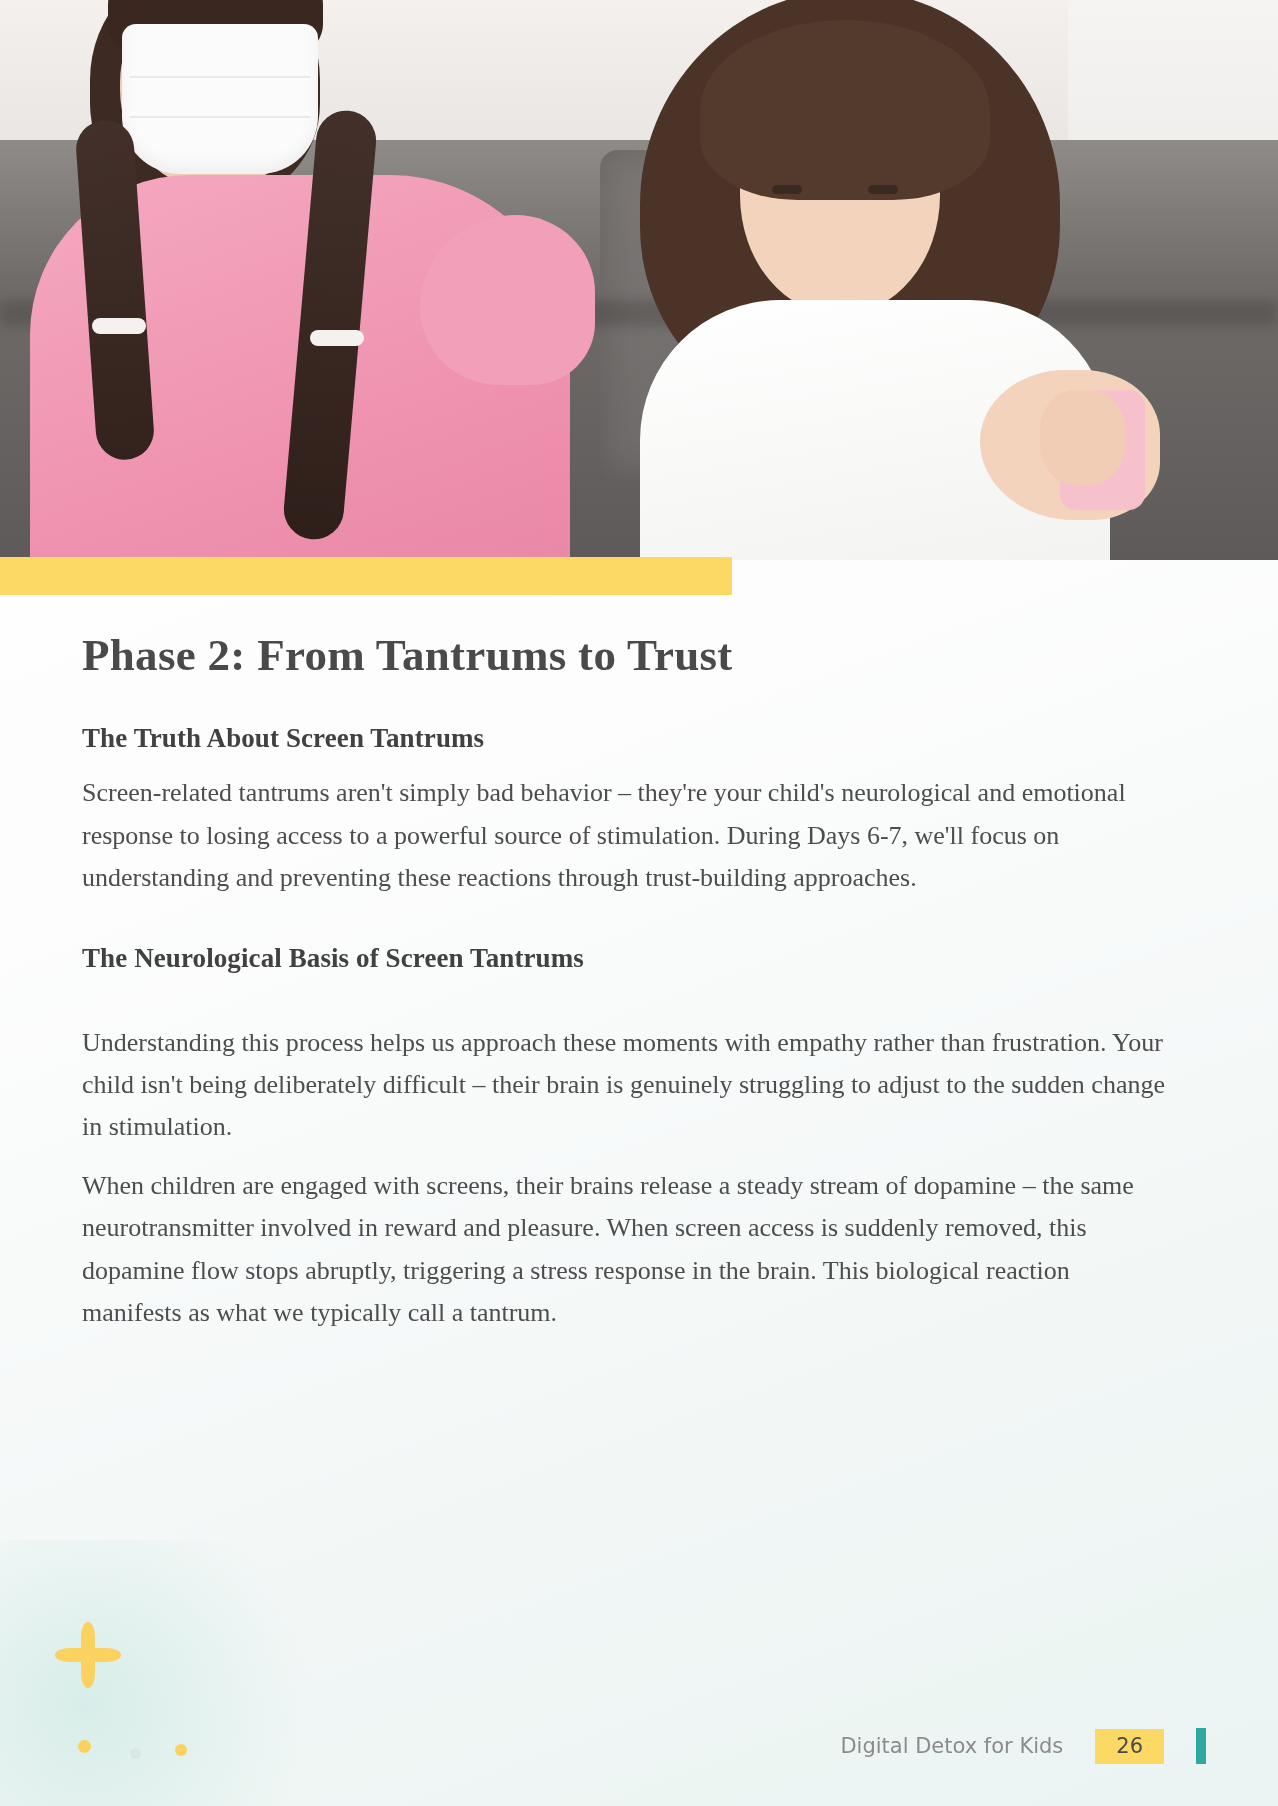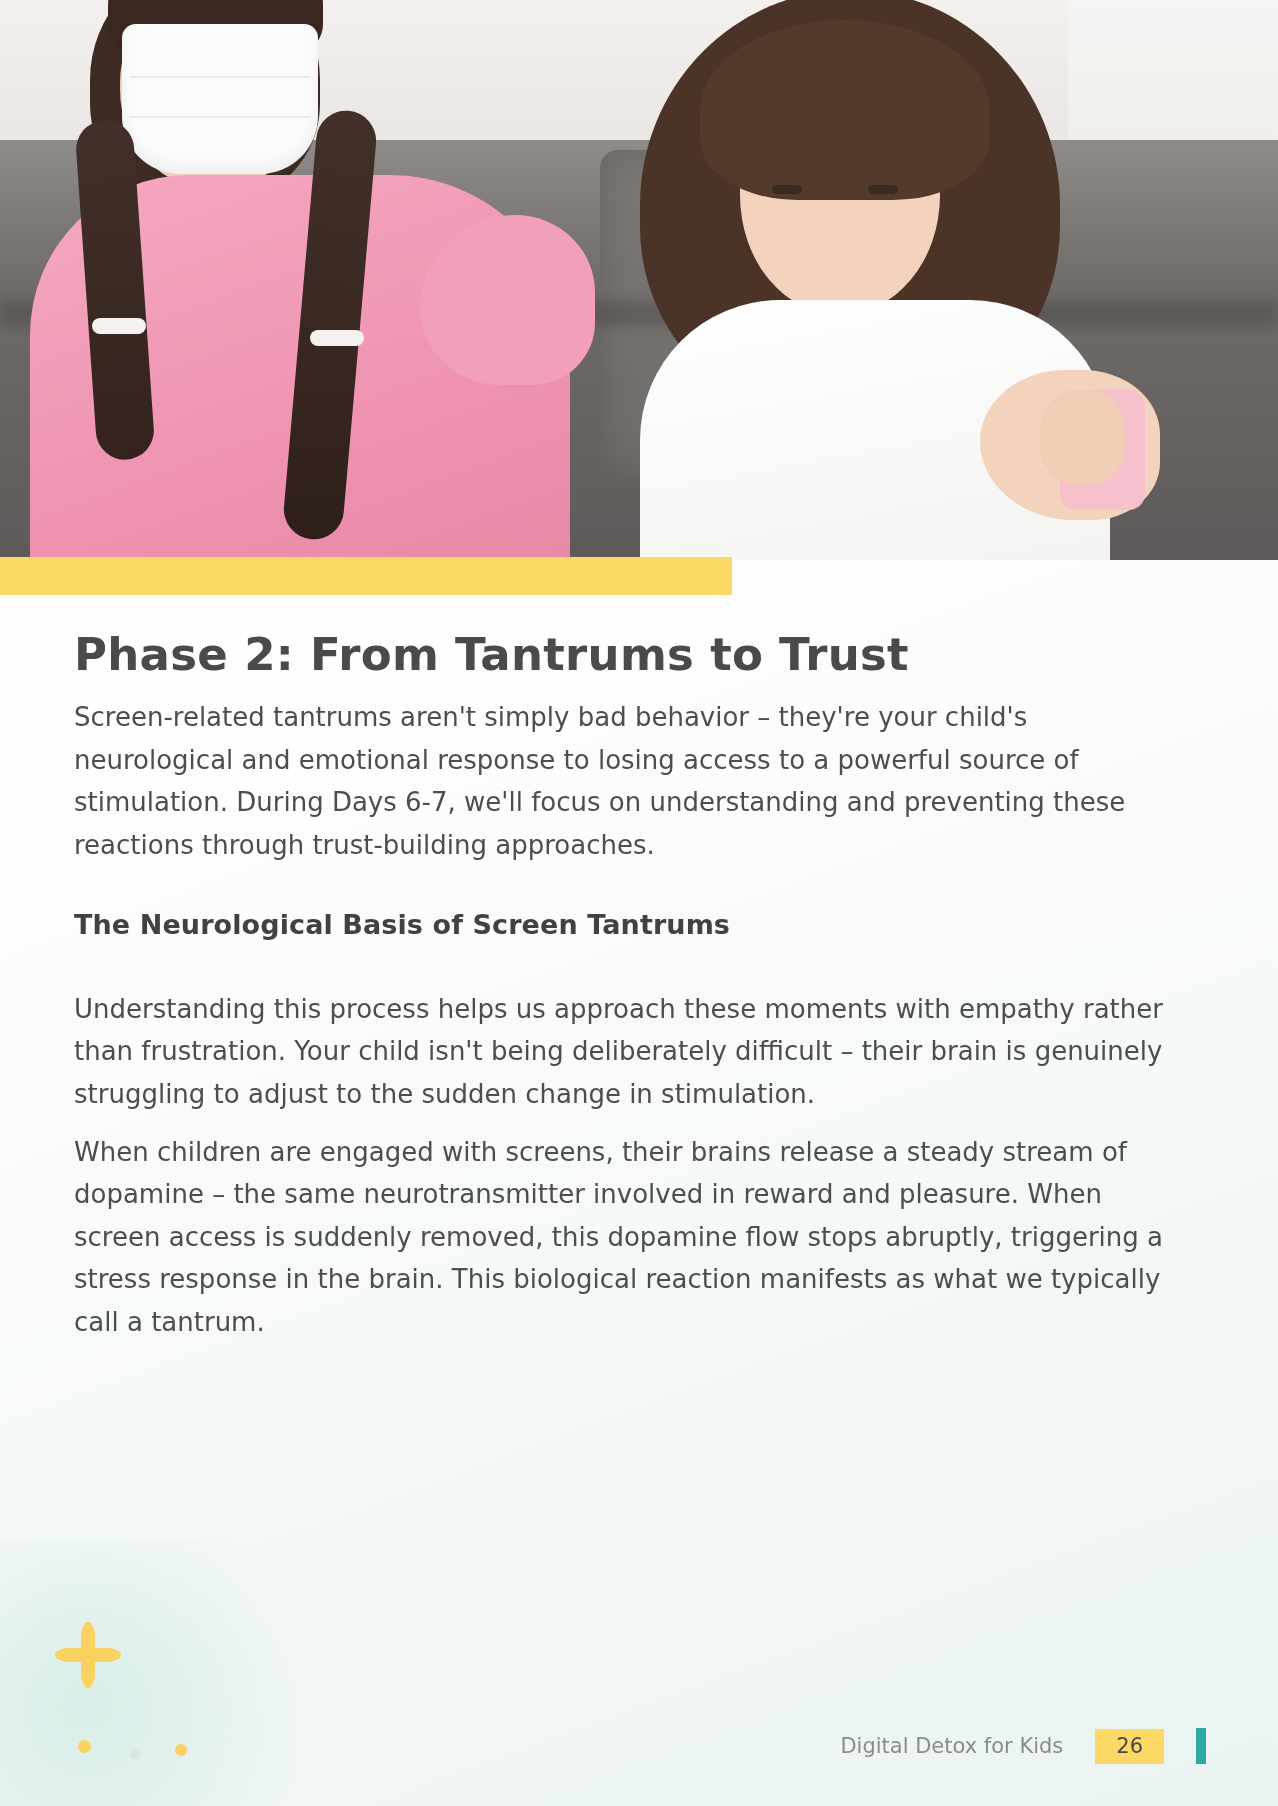--- a/index.html
+++ b/index.html
@@ -192,23 +192,24 @@
     left: 0;
     top: 557px;
     width: 732px;
     height: 38px;
     background: #fbd964;
   }
 
   
   .content {
     position: absolute;
-    left: 74px;
+    left: 82px;
     top: 630px;
     width: 1120px;
+    font-family: Liberation Serif, serif;
   }
   h1.title {
     margin: 0;
     font-size: 45px;
     line-height: 1.12;
     font-weight: 700;
     color: #4a4a4a;
     letter-spacing: 0.3px;
   }
   h2.subtitle {
@@ -341,20 +342,21 @@
 
   <div class="glow"></div>
   <div class="sparkle"></div>
   <div class="dot dot-1"></div>
   <div class="dot dot-2"></div>
   <div class="dot dot-3"></div>
 
   <div class="content">
     <h1 class="title">Phase 2: From Tantrums to Trust</h1>
 
+    <h3 class="section">The Truth About Screen Tantrums</h3>
     <p class="body">Screen-related tantrums aren't simply bad behavior – they're your child's neurological and emotional response to losing access to a powerful source of stimulation. During Days 6-7, we'll focus on understanding and preventing these reactions through trust-building approaches.</p>
 
     <h3 class="section">The Neurological Basis of Screen Tantrums</h3>
     <p class="body gap">Understanding this process helps us approach these moments with empathy rather than frustration. Your child isn't being deliberately difficult – their brain is genuinely struggling to adjust to the sudden change in stimulation.</p>
     <p class="body">When children are engaged with screens, their brains release a steady stream of dopamine – the same neurotransmitter involved in reward and pleasure. When screen access is suddenly removed, this dopamine flow stops abruptly, triggering a stress response in the brain. This biological reaction manifests as what we typically call a tantrum.</p>
   </div>
 
   <div class="footer">
     <span class="footer-text">Digital Detox for Kids</span>
     <span class="page-num-box">26</span>

